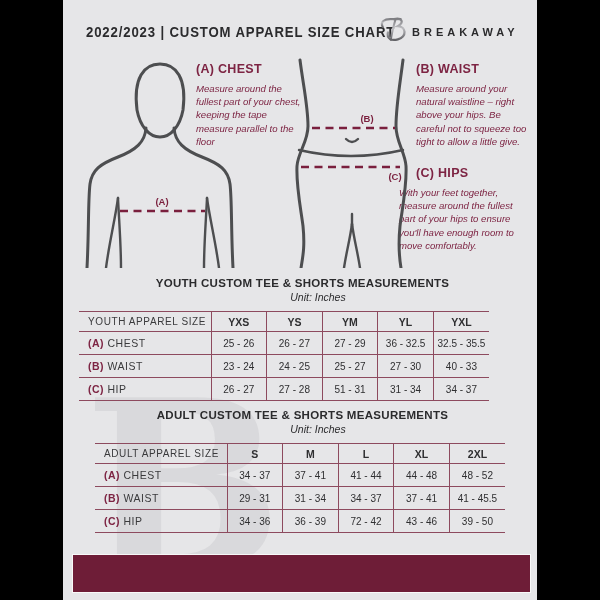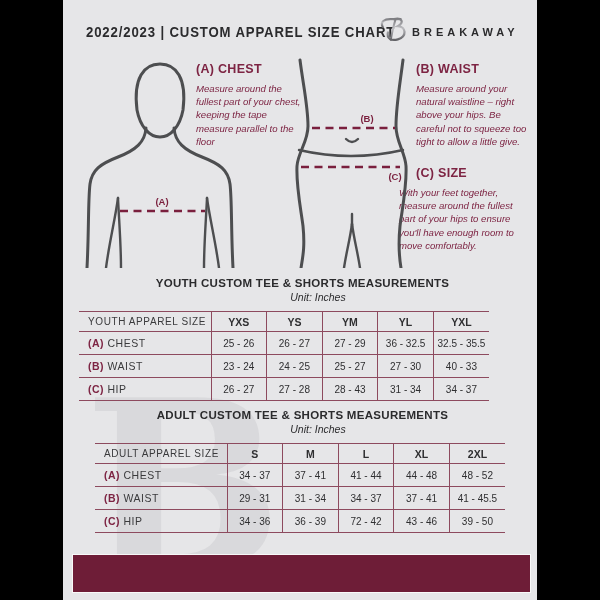--- a/index.html
+++ b/index.html
@@ -108,21 +108,21 @@
     <path class="dash" d="M24 70 L107 70"></path>
     <text class="fig-label" x="79" y="64" text-anchor="middle">(B)</text>
     <path class="dash" d="M13 109 L112 109"></path>
     <text class="fig-label" x="107" y="122" text-anchor="middle">(C)</text>
   </svg>
 
   <div class="abs g-head chest-head">(A) CHEST</div>
   <div class="abs g-body chest-body">Measure around the fullest part of your chest, keeping the tape measure parallel to the floor</div>
   <div class="abs g-head waist-head">(B) WAIST</div>
   <div class="abs g-body waist-body">Measure around your natural waistline – right above your hips. Be careful not to squeeze too tight to allow a little give.</div>
-  <div class="abs g-head hips-head">(C) SIZE</div>
+  <div class="abs g-head hips-head">(C) HIPS</div>
   <div class="abs g-body hips-body">With your feet together, measure around the fullest part of your hips to ensure you'll have enough room to move comfortably.</div>
 
   <div class="abs sec-title" style="top:277px">YOUTH CUSTOM TEE &amp; SHORTS MEASUREMENTS</div>
   <div class="abs sec-unit" style="top:291px">Unit: Inches</div>
   <table class="abs layer size-table t-youth">
     <colgroup>
         <col style="width:132px">
         <col>
         <col>
         <col>
@@ -151,21 +151,21 @@
       <td>23 - 24</td>
       <td>24 - 25</td>
       <td>25 - 27</td>
       <td>27 - 30</td>
       <td>40 - 33</td>
     </tr>
     <tr>
       <td class="lab"><span class="pref">(C)</span> <span>HIP</span></td>
       <td>26 - 27</td>
       <td>27 - 28</td>
-      <td>28 - 43</td>
+      <td>51 - 31</td>
       <td>31 - 34</td>
       <td>34 - 37</td>
     </tr>
   </tbody>
     </table>
 
   <div class="abs sec-title" style="top:409px">ADULT CUSTOM TEE &amp; SHORTS MEASUREMENTS</div>
   <div class="abs sec-unit" style="top:423px">Unit: Inches</div>
   <table class="abs layer size-table t-adult">
     <colgroup>

